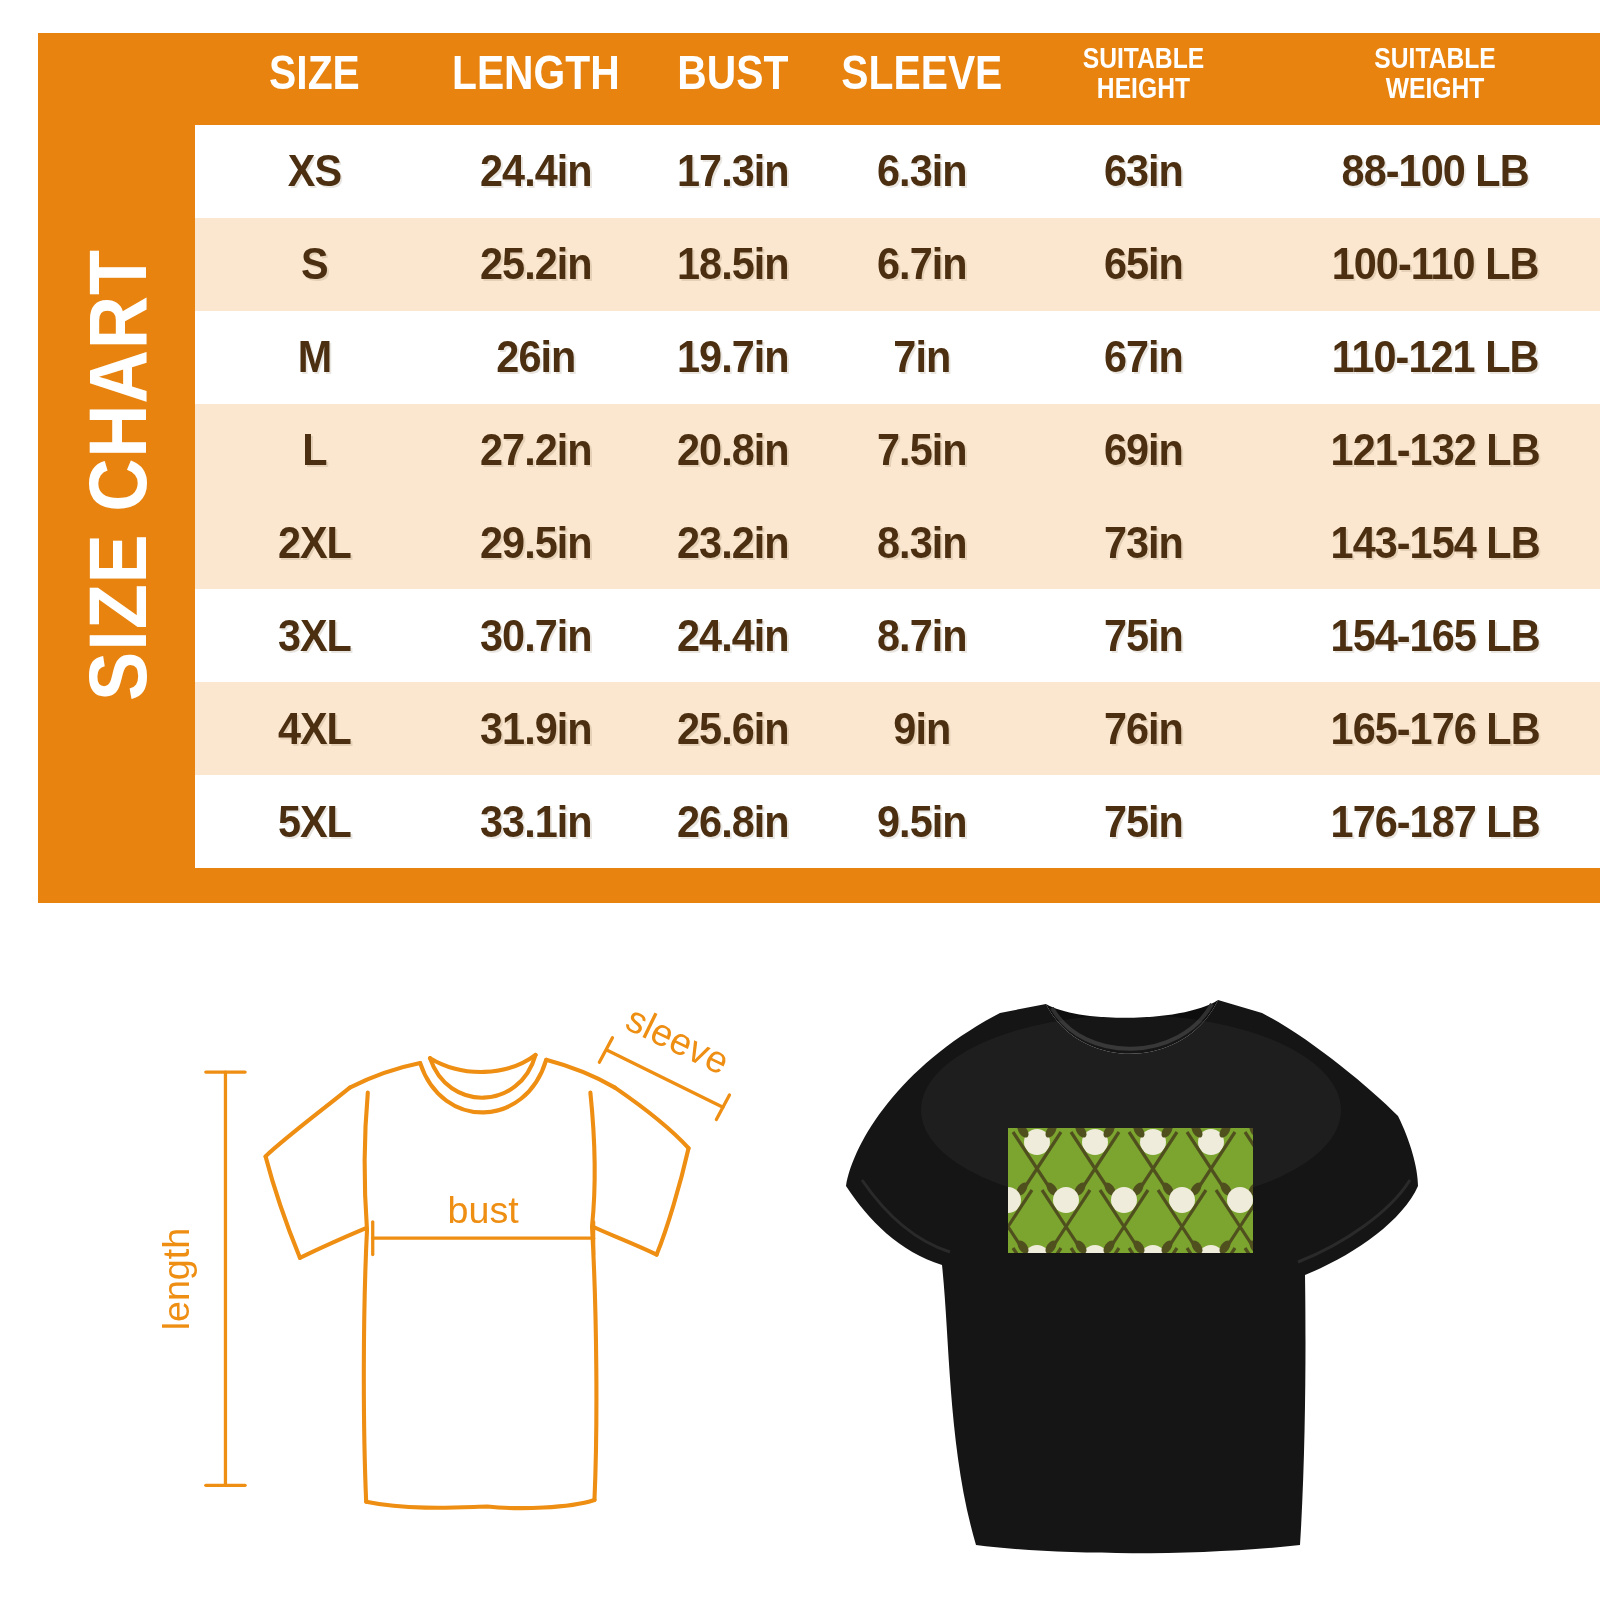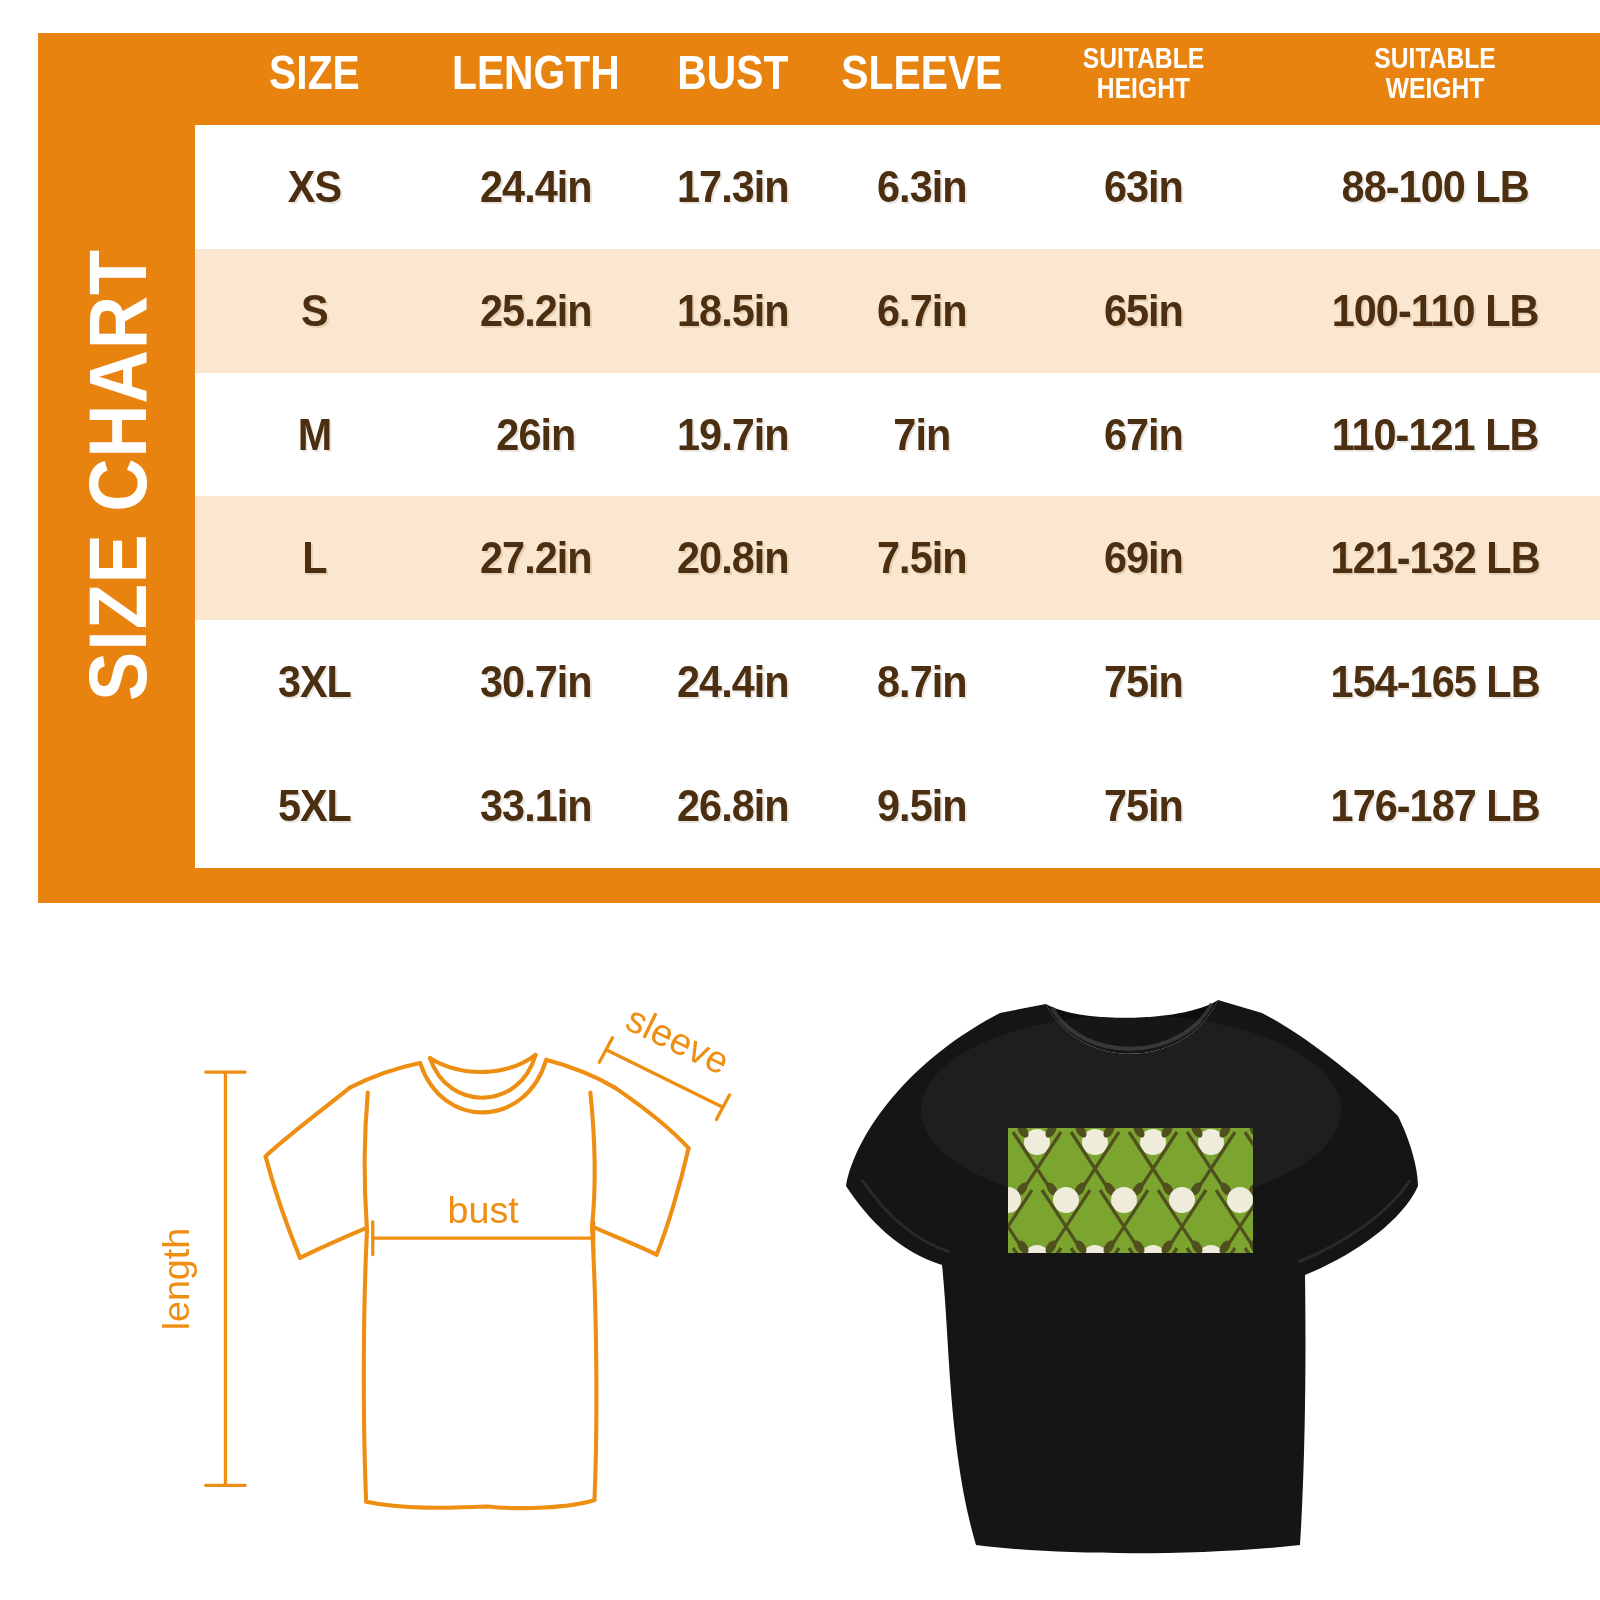--- a/index.html
+++ b/index.html
@@ -89,27 +89,43 @@
         <div class="cell">110-121 LB</div>
       </div>
       <div class="row alt">
         <div class="cell">L</div>
         <div class="cell">27.2in</div>
         <div class="cell">20.8in</div>
         <div class="cell">7.5in</div>
         <div class="cell">69in</div>
         <div class="cell">121-132 LB</div>
       </div>
+      <div class="row alt">
+        <div class="cell">2XL</div>
+        <div class="cell">29.5in</div>
+        <div class="cell">23.2in</div>
+        <div class="cell">8.3in</div>
+        <div class="cell">73in</div>
+        <div class="cell">143-154 LB</div>
+      </div>
       <div class="row">
         <div class="cell">3XL</div>
         <div class="cell">30.7in</div>
         <div class="cell">24.4in</div>
         <div class="cell">8.7in</div>
         <div class="cell">75in</div>
         <div class="cell">154-165 LB</div>
+      </div>
+      <div class="row alt">
+        <div class="cell">4XL</div>
+        <div class="cell">31.9in</div>
+        <div class="cell">25.6in</div>
+        <div class="cell">9in</div>
+        <div class="cell">76in</div>
+        <div class="cell">165-176 LB</div>
       </div>
       <div class="row">
         <div class="cell">5XL</div>
         <div class="cell">33.1in</div>
         <div class="cell">26.8in</div>
         <div class="cell">9.5in</div>
         <div class="cell">75in</div>
         <div class="cell">176-187 LB</div>
       </div>
     </div>

